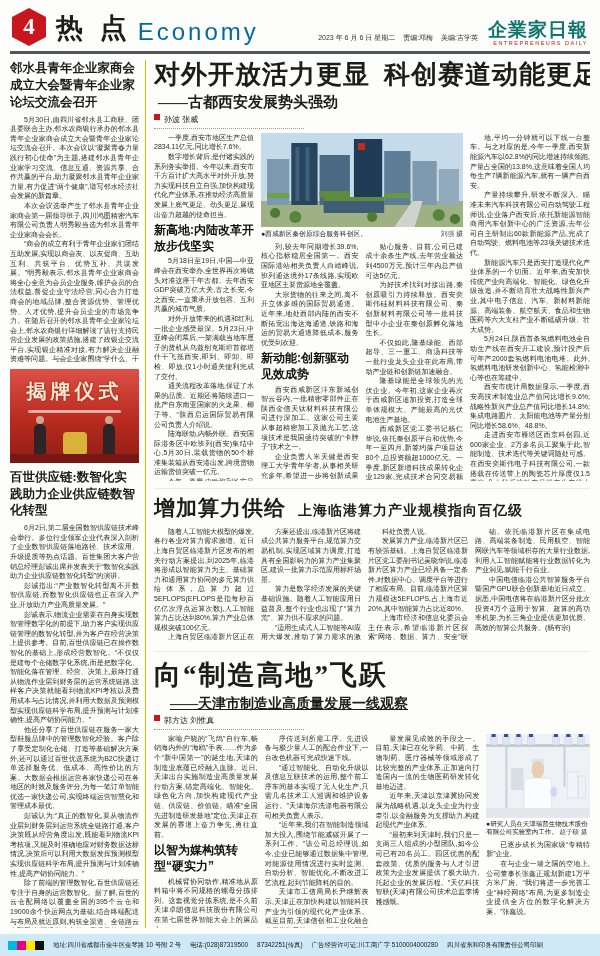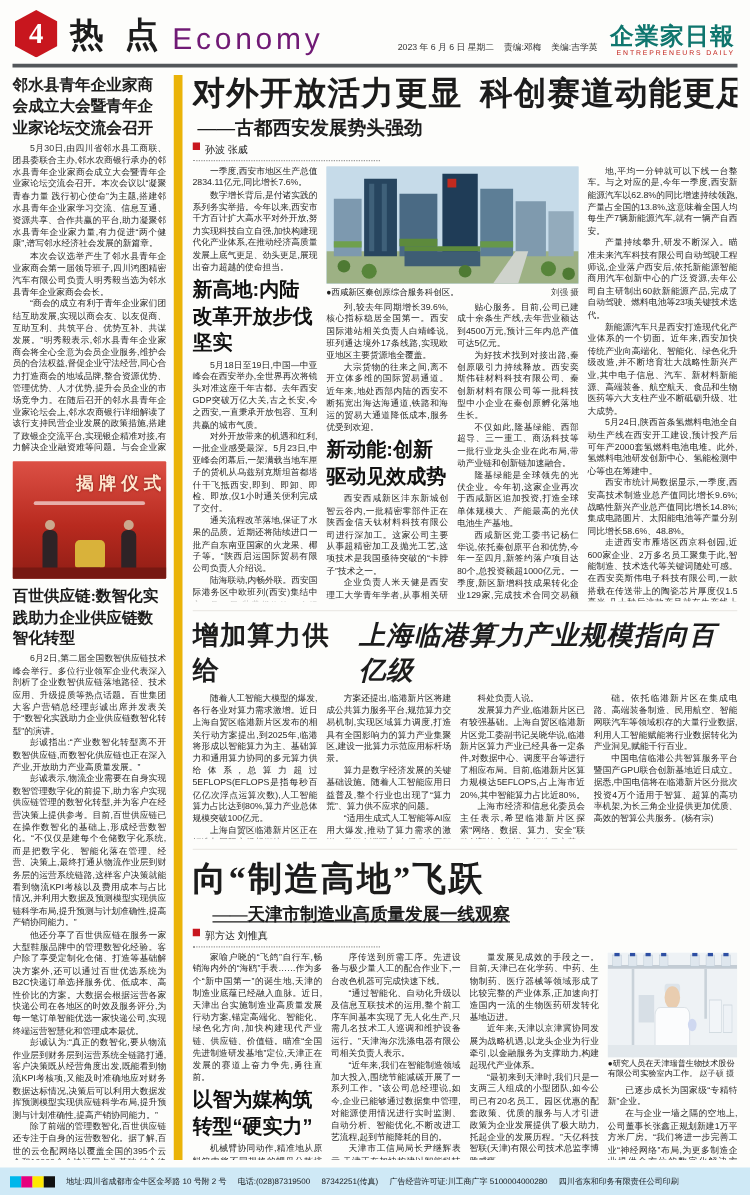--- a/index.html
+++ b/index.html
@@ -6,43 +6,43 @@
   html,body{width:600px;background:#fff;-webkit-text-size-adjust:none;}
   body{font-family:"Liberation Sans","DejaVu Sans",sans-serif;color:#1c1c1c;}
   .page{width:600px;height:956px;background:#fdfdfb;overflow:hidden;position:relative;}
 
   
   .hdr{display:flex;align-items:flex-end;padding:8px 12px 0;}
   .badge{width:34px;height:38px;background:#c8161e;clip-path:polygon(50% 0,100% 24%,100% 76%,50% 100%,0 76%,0 24%);
          color:#fff;font-weight:bold;font-size:23px;display:flex;align-items:center;justify-content:center;
          font-family:"Liberation Serif",serif;}
   .sec-cn{font-size:27px;font-weight:bold;letter-spacing:5px;margin-left:10px;font-family:"Liberation Serif",serif;}
-  .sec-en{font-size:24px;color:#701a75;font-weight:200;letter-spacing:3px;margin-left:6px;}
+  .sec-en{font-size:24px;color:#0369a1;font-weight:200;letter-spacing:3px;margin-left:6px;}
   .hdr-sp{flex:1;}
   .dateline{font-size:7px;color:#333;margin-right:10px;margin-bottom:3px;white-space:nowrap;}
   .dateline span{margin-left:6px;}
   .masthead{text-align:right;line-height:1;}
   .mast-cn{color:#0f766e;font-size:19px;font-weight:bold;font-family:"Liberation Serif",serif;letter-spacing:1px;}
   .mast-en{color:#c2211a;font-size:5.5px;letter-spacing:1.5px;margin-top:2px;}
   .hdr-rule{height:3px;background:#52565a;margin:5px 10px 0;}
 
   
   .content{display:flex;gap:8px;padding:6px 10px 0;height:874px;overflow:hidden;}
 
   
-  .rail{width:136px;flex:0 0 136px;border-right:7px solid #eab308;padding-right:6px;display:flex;flex-direction:column;overflow:hidden;}
+  .rail{width:136px;flex:0 0 136px;border-right:1px solid #eab308;padding-right:6px;display:flex;flex-direction:column;overflow:hidden;}
   .rail-title{font-size:12.5px;font-weight:bold;line-height:1.35;font-family:"Liberation Serif",serif;margin-bottom:4px;}
   .rail-text1{height:248px;overflow:hidden;}
   .rail-text2{flex:1;overflow:hidden;}
   .para{font-size:7px;line-height:9.6px;text-align:justify;text-indent:2em;color:#2a2a2a;}
-  .sub{font-size:16px;line-height:1.3;margin:4px 0 2px;color:#111;}
+  .sub{font-size:12px;line-height:1.3;margin:4px 0 2px;color:#111;}
 
   
   .photo-stage{position:relative;height:94px;margin:6px 0;background:linear-gradient(180deg,#dc5045,#b82a1f 55%,#8f1d15);overflow:hidden;border-radius:1px;}
-  .stage-title{color:#ffe6cd;font-size:14px;font-weight:bold;letter-spacing:4px;text-align:right;margin-top:9px;text-shadow:0 0 2px #7a1511;}
+  .stage-title{color:#ffe6cd;font-size:20px;font-weight:bold;letter-spacing:4px;text-align:center;margin-top:9px;text-shadow:0 0 2px #7a1511;}
   .stage-line{height:3px;background:rgba(255,255,255,.6);width:72%;margin:5px auto 0;border-radius:2px;}
   .stage-table{position:absolute;bottom:0;width:100%;height:9px;background:#771812;}
   .fig{position:absolute;bottom:7px;width:12px;height:32px;background:#2e2326;border-radius:5px 5px 0 0;}
   .fig::before{content:"";position:absolute;top:-8px;left:2px;width:8px;height:8px;border-radius:50%;background:#cba88d;}
   .fig.l{left:24px;} .fig.r{right:24px;}
   .easel{position:absolute;bottom:9px;left:50%;transform:translateX(-50%);width:24px;height:22px;background:#d9b23a;border-radius:4px 4px 2px 2px;}
   .easel::after{content:"";position:absolute;left:4px;bottom:-7px;width:16px;height:7px;background:#6b4a2a;}
 
   
   .main{flex:1;display:flex;flex-direction:column;overflow:hidden;}
@@ -59,21 +59,21 @@
   .xcol4{flex:1;overflow:hidden;}
   .photo-city{height:94px;overflow:hidden;background:#c6dbe9;}
   .cap-row{display:flex;justify-content:space-between;align-items:flex-start;font-size:6.8px;color:#222;margin:2px 0 3px;}
   .cap-credit{white-space:nowrap;color:#444;margin-left:4px;}
   .xsubcols{display:flex;gap:7px;flex:1;overflow:hidden;}
   .xsubcols>div{flex:1;overflow:hidden;}
 
   .sh-block{margin-top:7px;border-top:1px solid #eceae6;padding-top:5px;}
   .sh-head{display:flex;align-items:baseline;gap:12px;font-family:"Liberation Serif",serif;font-weight:bold;}
   .sh-kicker{font-size:21px;letter-spacing:1px;}
-  .sh-title{font-size:21px;letter-spacing:1px;font-style:italic;}
+  .sh-title{font-size:14px;letter-spacing:1px;}
   .sh-body{display:flex;gap:7px;height:116px;overflow:hidden;margin-top:5px;}
   .sh-body>div{flex:1;overflow:hidden;}
   .sh-body>div:last-child{flex:1.15;}
 
   .tj-block{margin-top:8px;border-top:1px solid #eceae6;padding-top:5px;}
   .tj-title{font-size:27px;font-weight:bold;font-family:"Liberation Serif",serif;letter-spacing:2px;}
   .tj-sub{font-size:14px;font-weight:bold;font-family:"Liberation Serif",serif;margin:2px 0 2px 16px;text-decoration:underline;}
   .tj-body{display:flex;gap:7px;height:198px;overflow:hidden;margin-top:2px;}
   .tj-body>div{flex:1;overflow:hidden;}
   .tjd{display:flex;flex-direction:column;}

